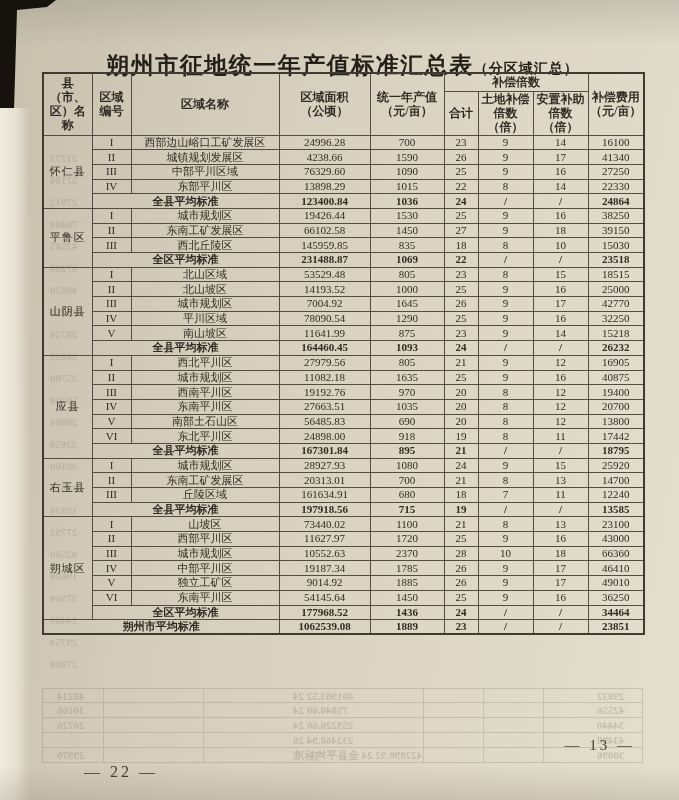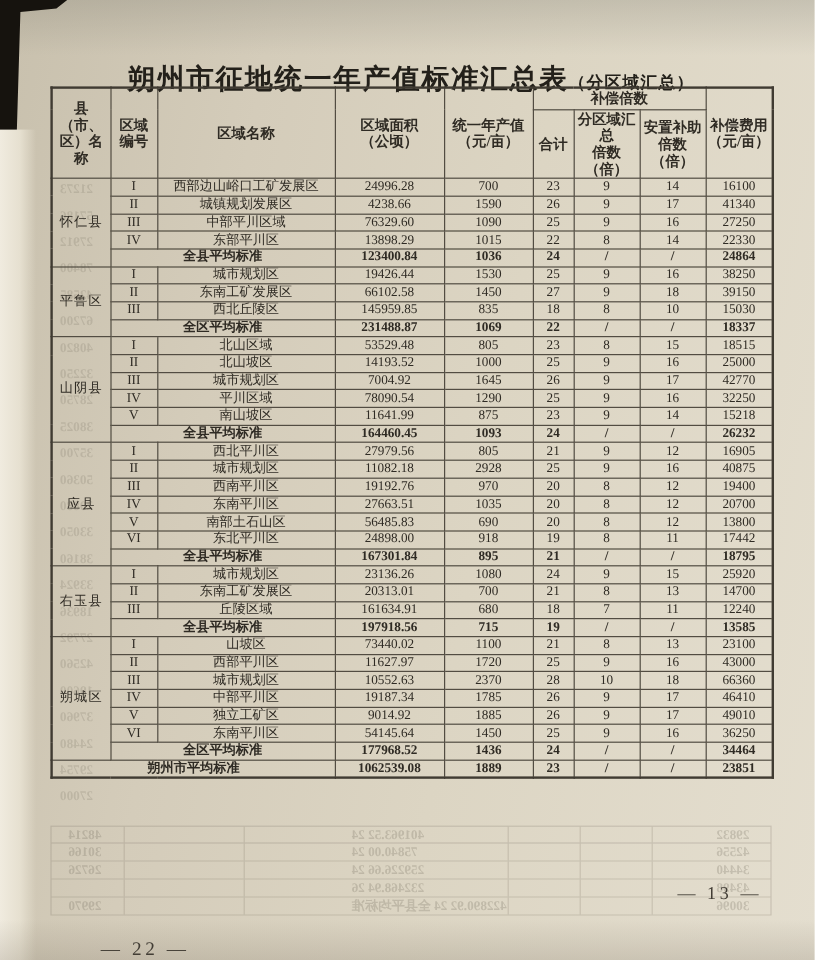--- a/index.html
+++ b/index.html
@@ -39,21 +39,21 @@
     font-weight:bold;font-size:11px;white-space:nowrap;}
   .ghost-grid{position:absolute;left:42px;top:688px;width:601px;z-index:1;opacity:.85;}
   .ghost-row{position:relative;height:15px;border:1px solid rgba(110,102,88,.28);border-top:none;}
   .ghost-row:first-child{border-top:1px solid rgba(110,102,88,.28);}
   .ghost-row i{position:absolute;top:0;bottom:0;width:1px;background:rgba(110,102,88,.25);}
   .ghost-row span{position:absolute;transform:scaleX(-1);color:#6e6859;opacity:.30;
     font-weight:bold;font-size:11px;font-style:normal;line-height:15px;}
   .g-left{left:14px;} .g-mid{left:250px;} .g-right{right:18px;}
   .pageno{position:absolute;font-size:15px;letter-spacing:3px;color:#423d35;z-index:3;
     font-family:Liberation Serif, serif;}
-  .pageno.left{left:84px;top:783px;font-size:16px;}
+  .pageno.left{left:84px;top:763px;font-size:16px;}
   .pageno.right{right:44px;top:737px;}
 </style>
 </head>
 <body>
 
 <div class="page">
 
   <div class="top-shade"></div>
   <div class="scan-corner"></div>
   <div class="spine"></div>
@@ -111,21 +111,21 @@
         <th rowspan="2">区域面积
 （公顷）</th>
         <th rowspan="2">统一年产值
 （元/亩）</th>
         <th colspan="3">补偿倍数</th>
         <th rowspan="2">补偿费用
 （元/亩）</th>
       </tr>
       <tr class="h2">
         <th>合计</th>
-        <th>分区域汇总
+        <th>土地补偿
 倍数
 （倍）</th>
         <th>安置补助
 倍数
 （倍）</th>
       </tr>
     </thead>
     <tbody>
         <tr>
           <td rowspan="5" class="county">怀仁县</td>
@@ -208,21 +208,21 @@
           <td>10</td>
           <td>15030</td>
         </tr>
         <tr class="summary">
           <td colspan="2">全区平均标准</td>
           <td>231488.87</td>
           <td>1069</td>
           <td>22</td>
           <td>/</td>
           <td>/</td>
-          <td>18337</td>
+          <td>23518</td>
         </tr>
         <tr>
           <td rowspan="6" class="county">山阴县</td>
           <td>I</td>
           <td>北山区域</td>
           <td>53529.48</td>
           <td>805</td>
           <td>23</td>
           <td>8</td>
           <td>15</td>
@@ -285,21 +285,21 @@
           <td>805</td>
           <td>21</td>
           <td>9</td>
           <td>12</td>
           <td>16905</td>
         </tr>
         <tr>
           <td>II</td>
           <td>城市规划区</td>
           <td>11082.18</td>
-          <td>2928</td>
+          <td>1635</td>
           <td>25</td>
           <td>9</td>
           <td>16</td>
           <td>40875</td>
         </tr>
         <tr>
           <td>III</td>
           <td>西南平川区</td>
           <td>19192.76</td>
           <td>970</td>
@@ -344,21 +344,21 @@
           <td>895</td>
           <td>21</td>
           <td>/</td>
           <td>/</td>
           <td>18795</td>
         </tr>
         <tr>
           <td rowspan="4" class="county">右玉县</td>
           <td>I</td>
           <td>城市规划区</td>
-          <td>23136.26</td>
+          <td>28927.93</td>
           <td>1080</td>
           <td>24</td>
           <td>9</td>
           <td>15</td>
           <td>25920</td>
         </tr>
         <tr>
           <td>II</td>
           <td>东南工矿发展区</td>
           <td>20313.01</td>

